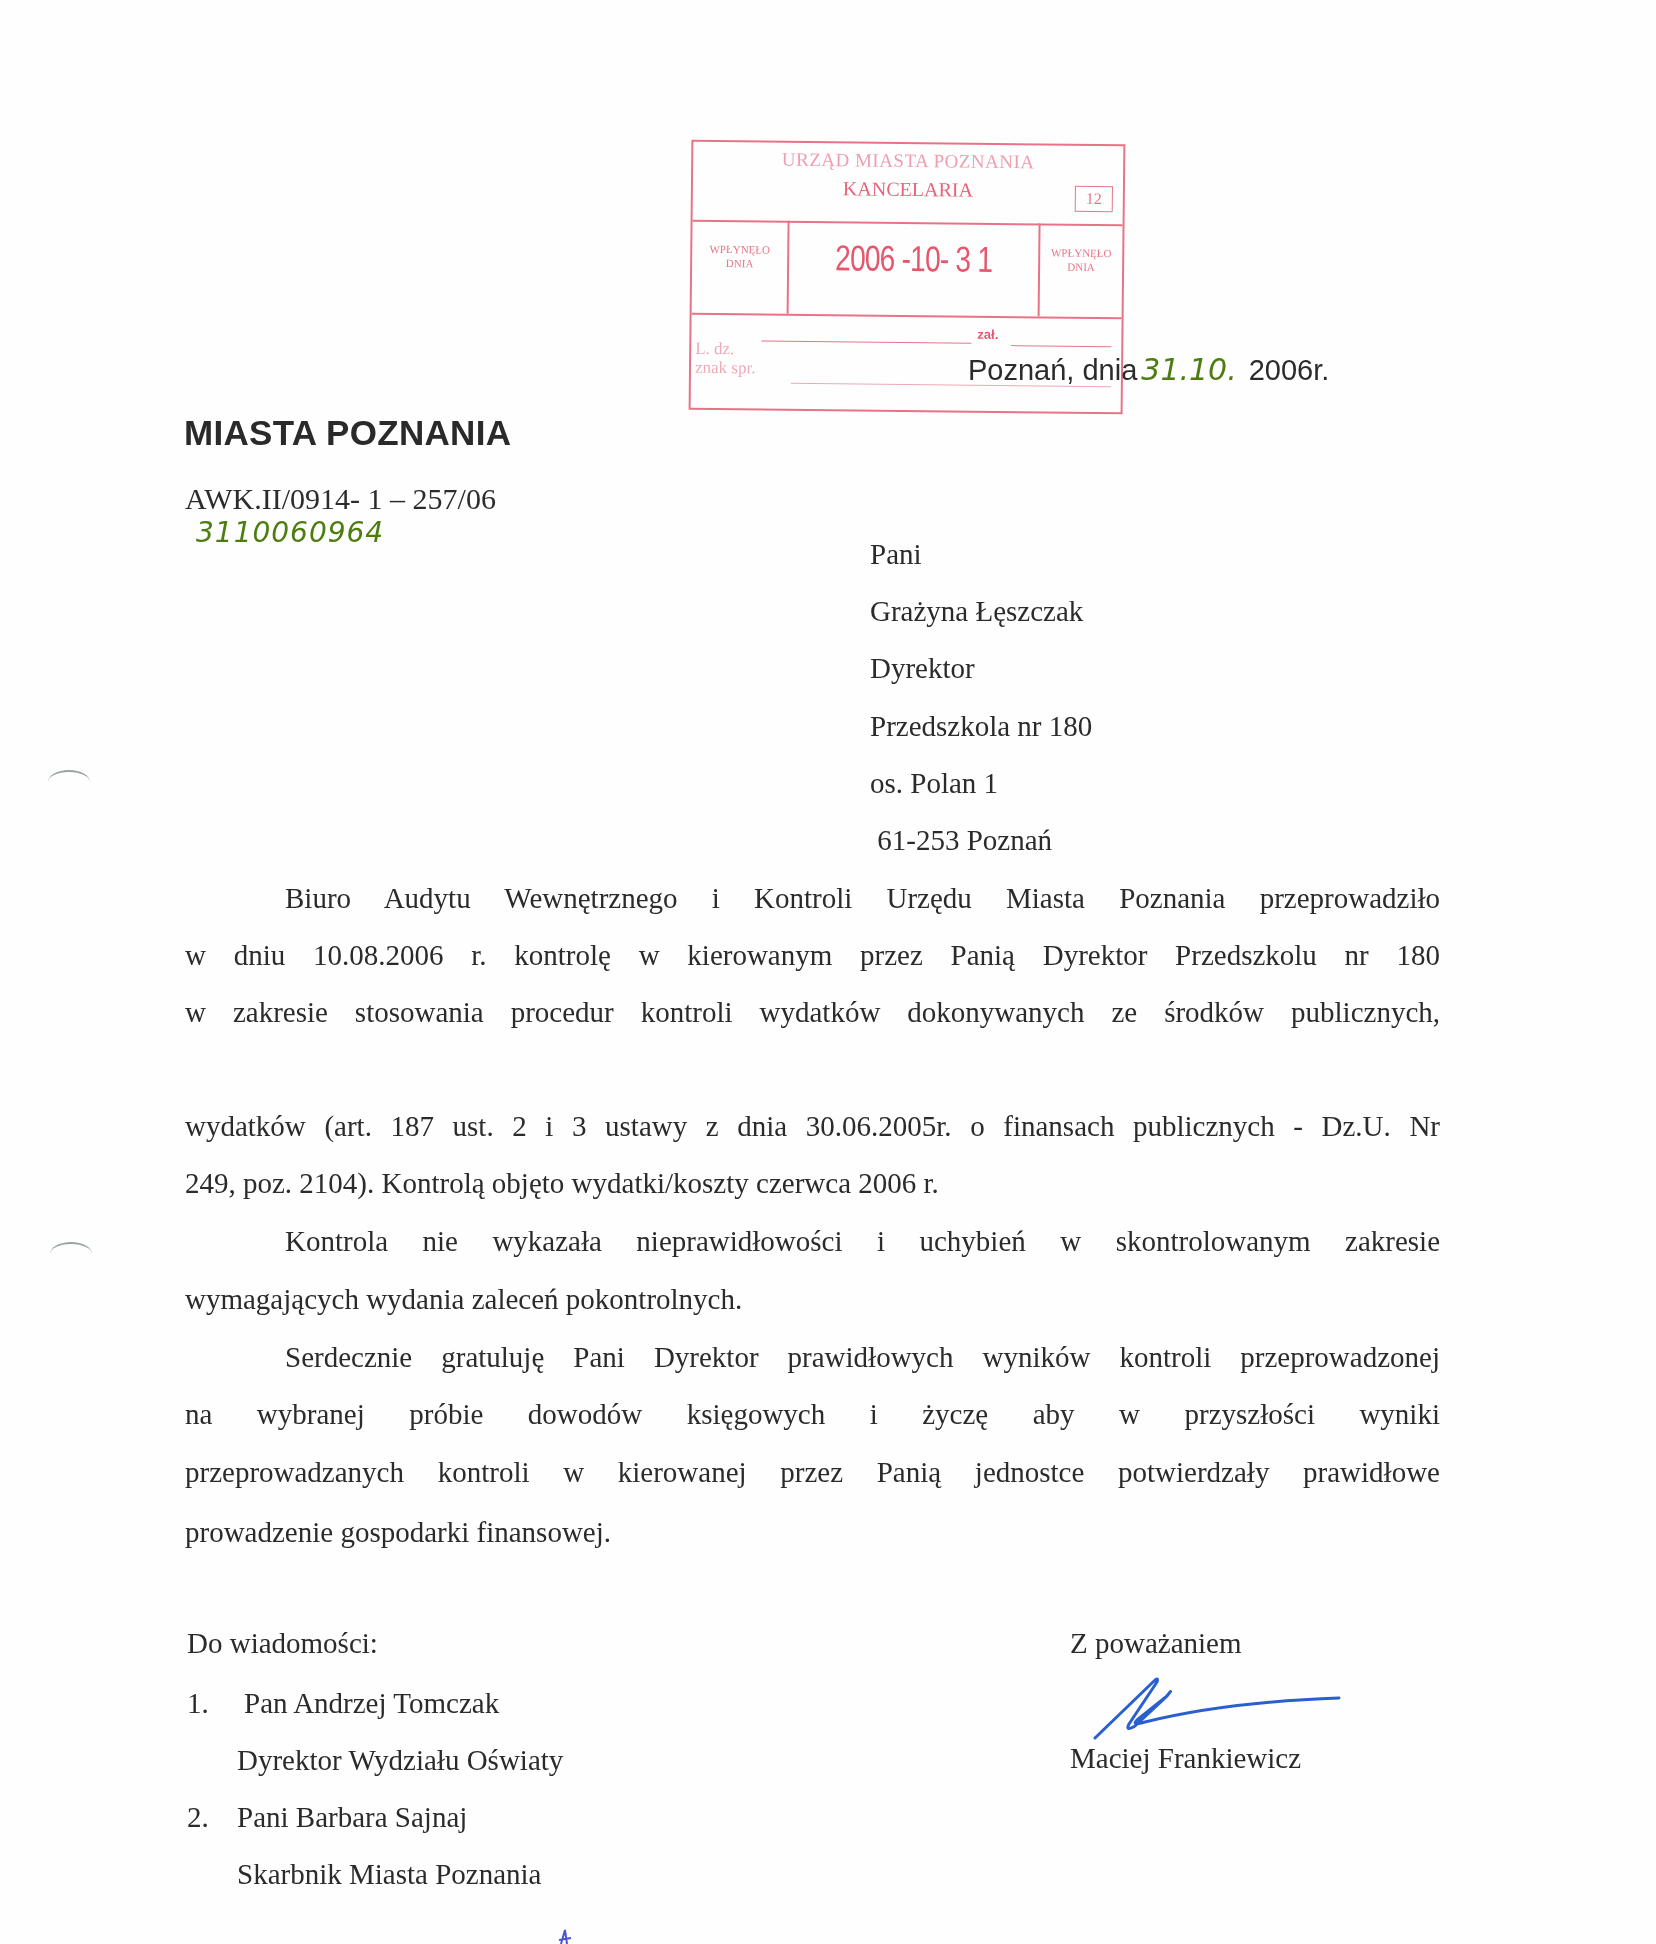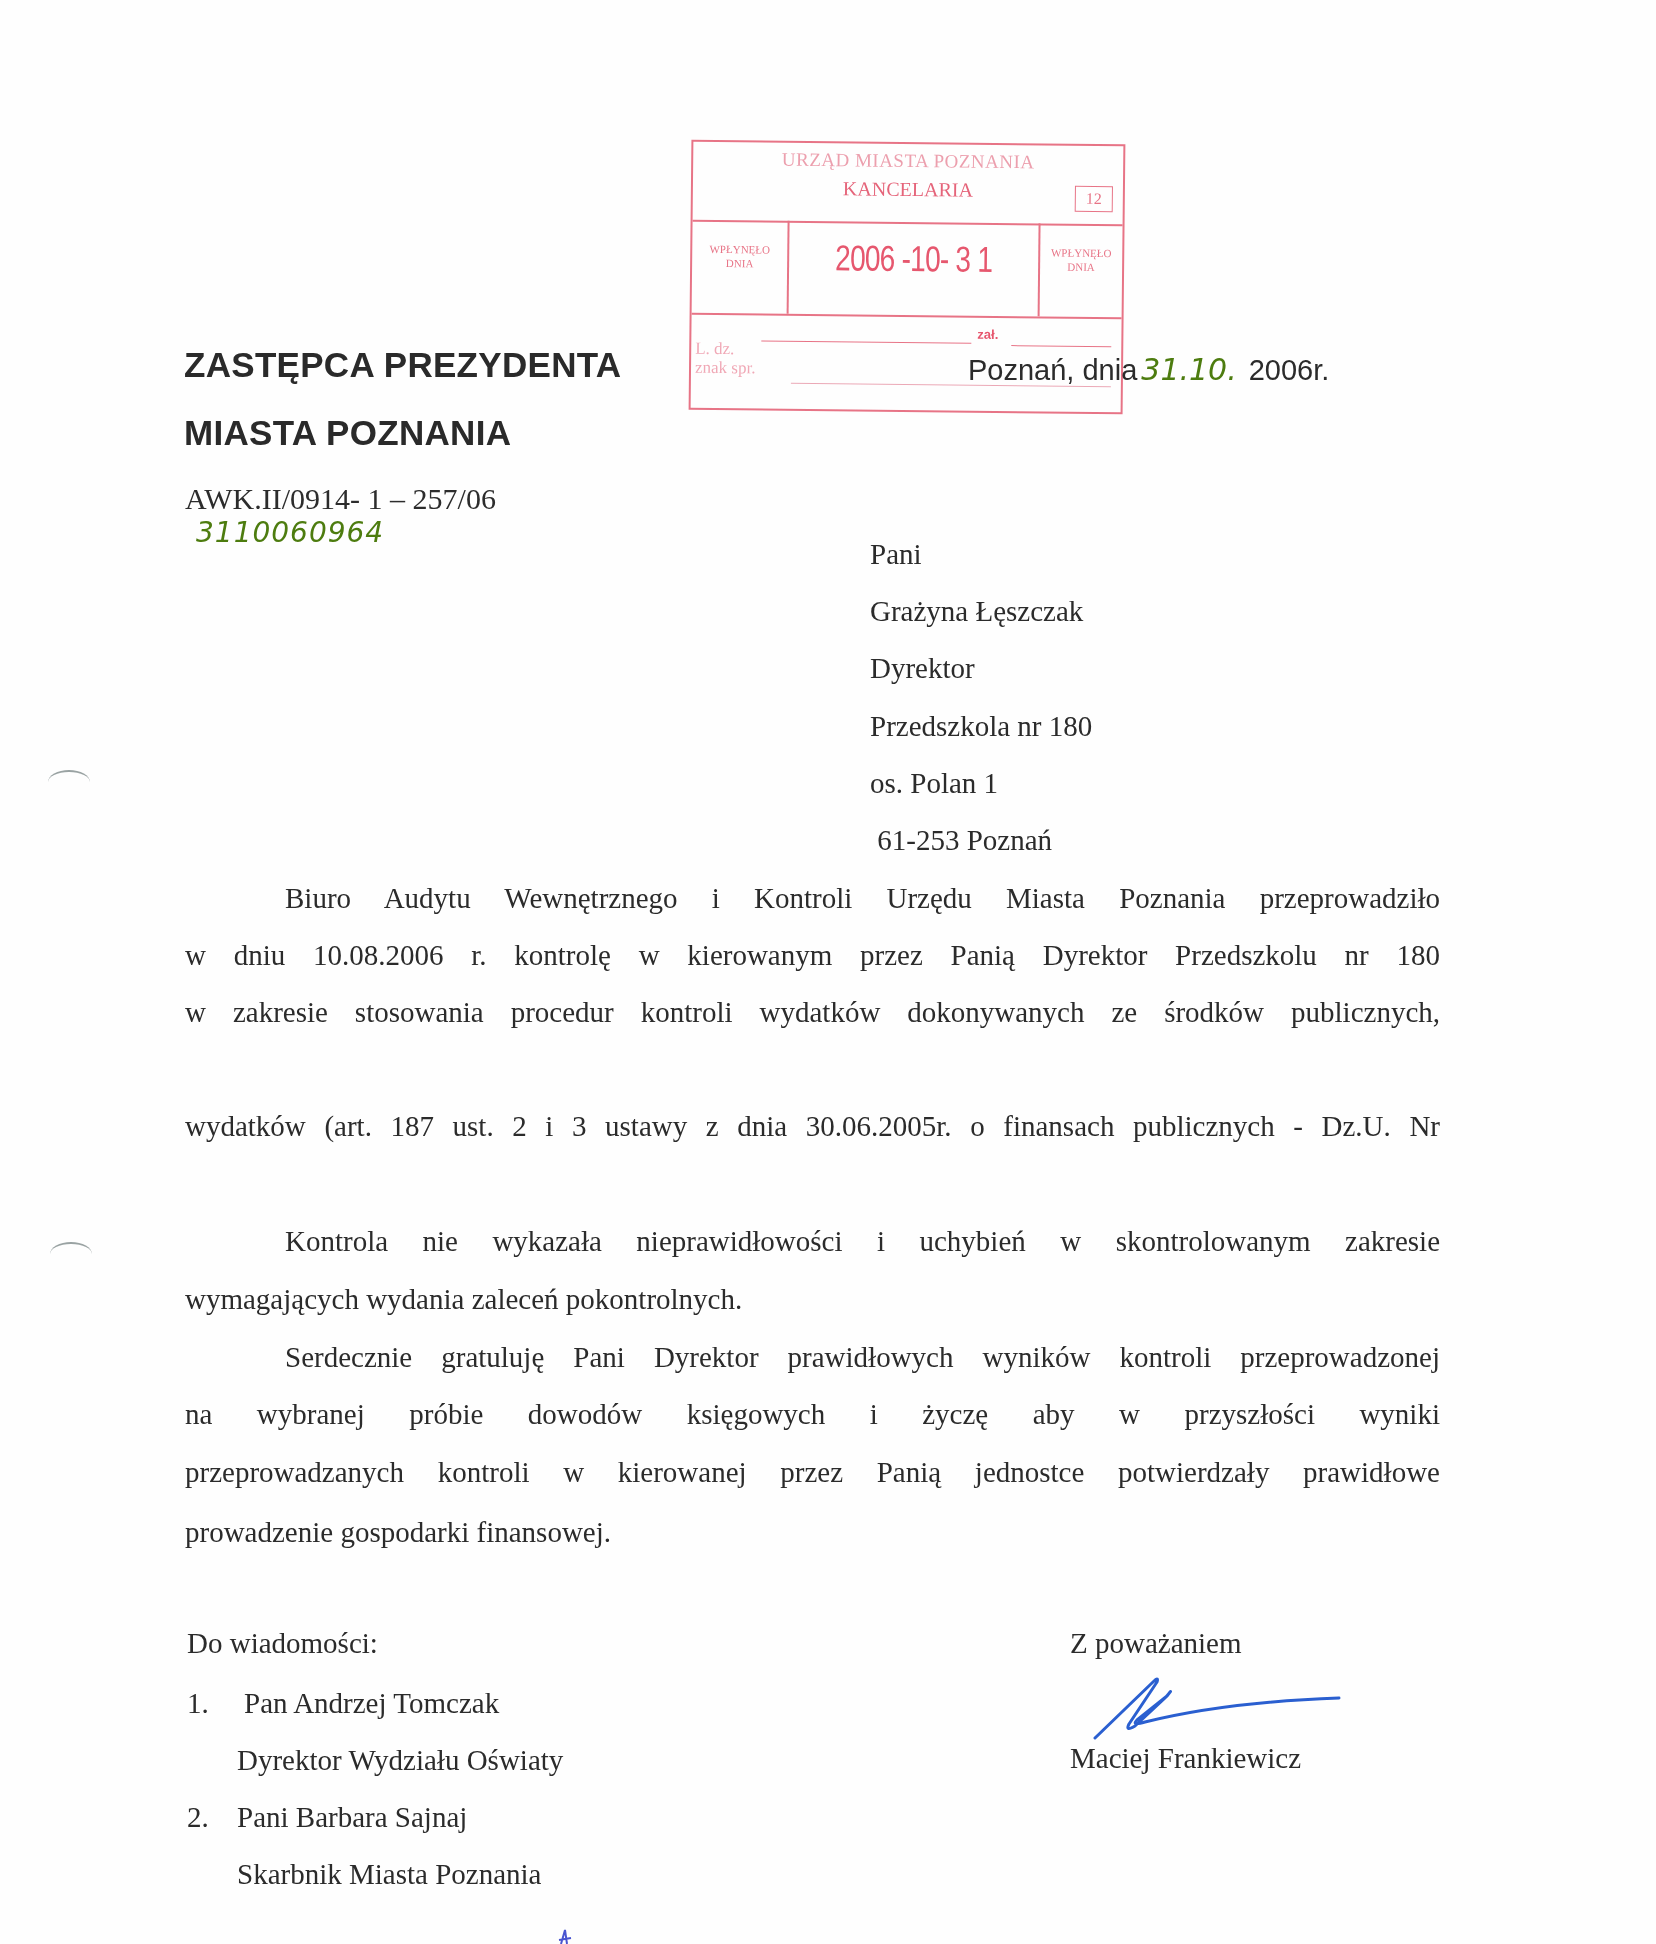--- a/index.html
+++ b/index.html
@@ -58,40 +58,40 @@
       </div>
     </div>
     <div class="ldz">L. dz.</div>
     <div class="ldz-line"></div>
     <div class="zal">zał.</div>
     <div class="zal-line"></div>
     <div class="znak">znak spr.</div>
     <div class="znak-line"></div>
   </div>
 
-  <div class="abs sans heading" style="left:184px; top:345px;">ZASTĘPCA PREZYDENTA</div>
   <div class="abs sans heading" style="left:184px; top:413px;">MIASTA POZNANIA</div>
   <div class="abs serif ref" style="left:185px; top:482px;">AWK.II/0914- 1 – 257/06</div>
   <div class="abs hand" style="left:196px; top:516px; font-size:28px; letter-spacing:1px;">3110060964</div>
 
   <div class="abs sans dateline" style="left:968px; top:352px;">
     <span>Poznań, dnia</span><span class="hand" style="font-size:30px; margin:0 12px 0 4px;">31.10.</span><span>2006r.</span>
   </div>
 
   <div class="abs serif recip" style="left:870px; top:538px;">Pani</div>
   <div class="abs serif recip" style="left:870px; top:595px;">Grażyna Łęszczak</div>
   <div class="abs serif recip" style="left:870px; top:652px;">Dyrektor</div>
   <div class="abs serif recip" style="left:870px; top:710px;">Przedszkola nr 180</div>
   <div class="abs serif recip" style="left:870px; top:767px;">os. Polan 1</div>
   <div class="abs serif recip" style="left:870px; top:824px; white-space:pre;"> 61-253 Poznań</div>
 
   <div class="abs serif para-line indent" style="top:882px;">Biuro Audytu Wewnętrznego i Kontroli Urzędu Miasta Poznania przeprowadziło</div>
   <div class="abs serif para-line" style="top:939px;">w dniu 10.08.2006 r. kontrolę w kierowanym przez Panią Dyrektor Przedszkolu nr 180</div>
   <div class="abs serif para-line" style="top:996px;">w zakresie stosowania procedur  kontroli wydatków dokonywanych ze środków publicznych,</div>
   <div class="abs serif para-line" style="top:1110px;">wydatków  (art. 187 ust. 2 i 3 ustawy z dnia 30.06.2005r. o finansach publicznych - Dz.U. Nr</div>
+  <div class="abs serif para-line last" style="top:1167px;">249, poz. 2104). Kontrolą objęto wydatki/koszty czerwca 2006 r.</div>
 
   <div class="abs serif para-line indent" style="top:1225px;">Kontrola nie wykazała nieprawidłowości i uchybień w skontrolowanym zakresie</div>
   <div class="abs serif para-line last" style="top:1283px;">wymagających wydania zaleceń pokontrolnych.</div>
 
   <div class="abs serif para-line indent" style="top:1341px;">Serdecznie gratuluję Pani Dyrektor prawidłowych wyników kontroli przeprowadzonej</div>
   <div class="abs serif para-line" style="top:1398px;">na wybranej próbie dowodów księgowych i życzę aby w przyszłości wyniki</div>
   <div class="abs serif para-line" style="top:1456px;">przeprowadzanych kontroli w kierowanej przez Panią jednostce  potwierdzały  prawidłowe</div>
   <div class="abs serif para-line last" style="top:1516px;">prowadzenie gospodarki finansowej.</div>
 
   <div class="abs serif recip" style="left:187px; top:1627px;">Do wiadomości:</div>

